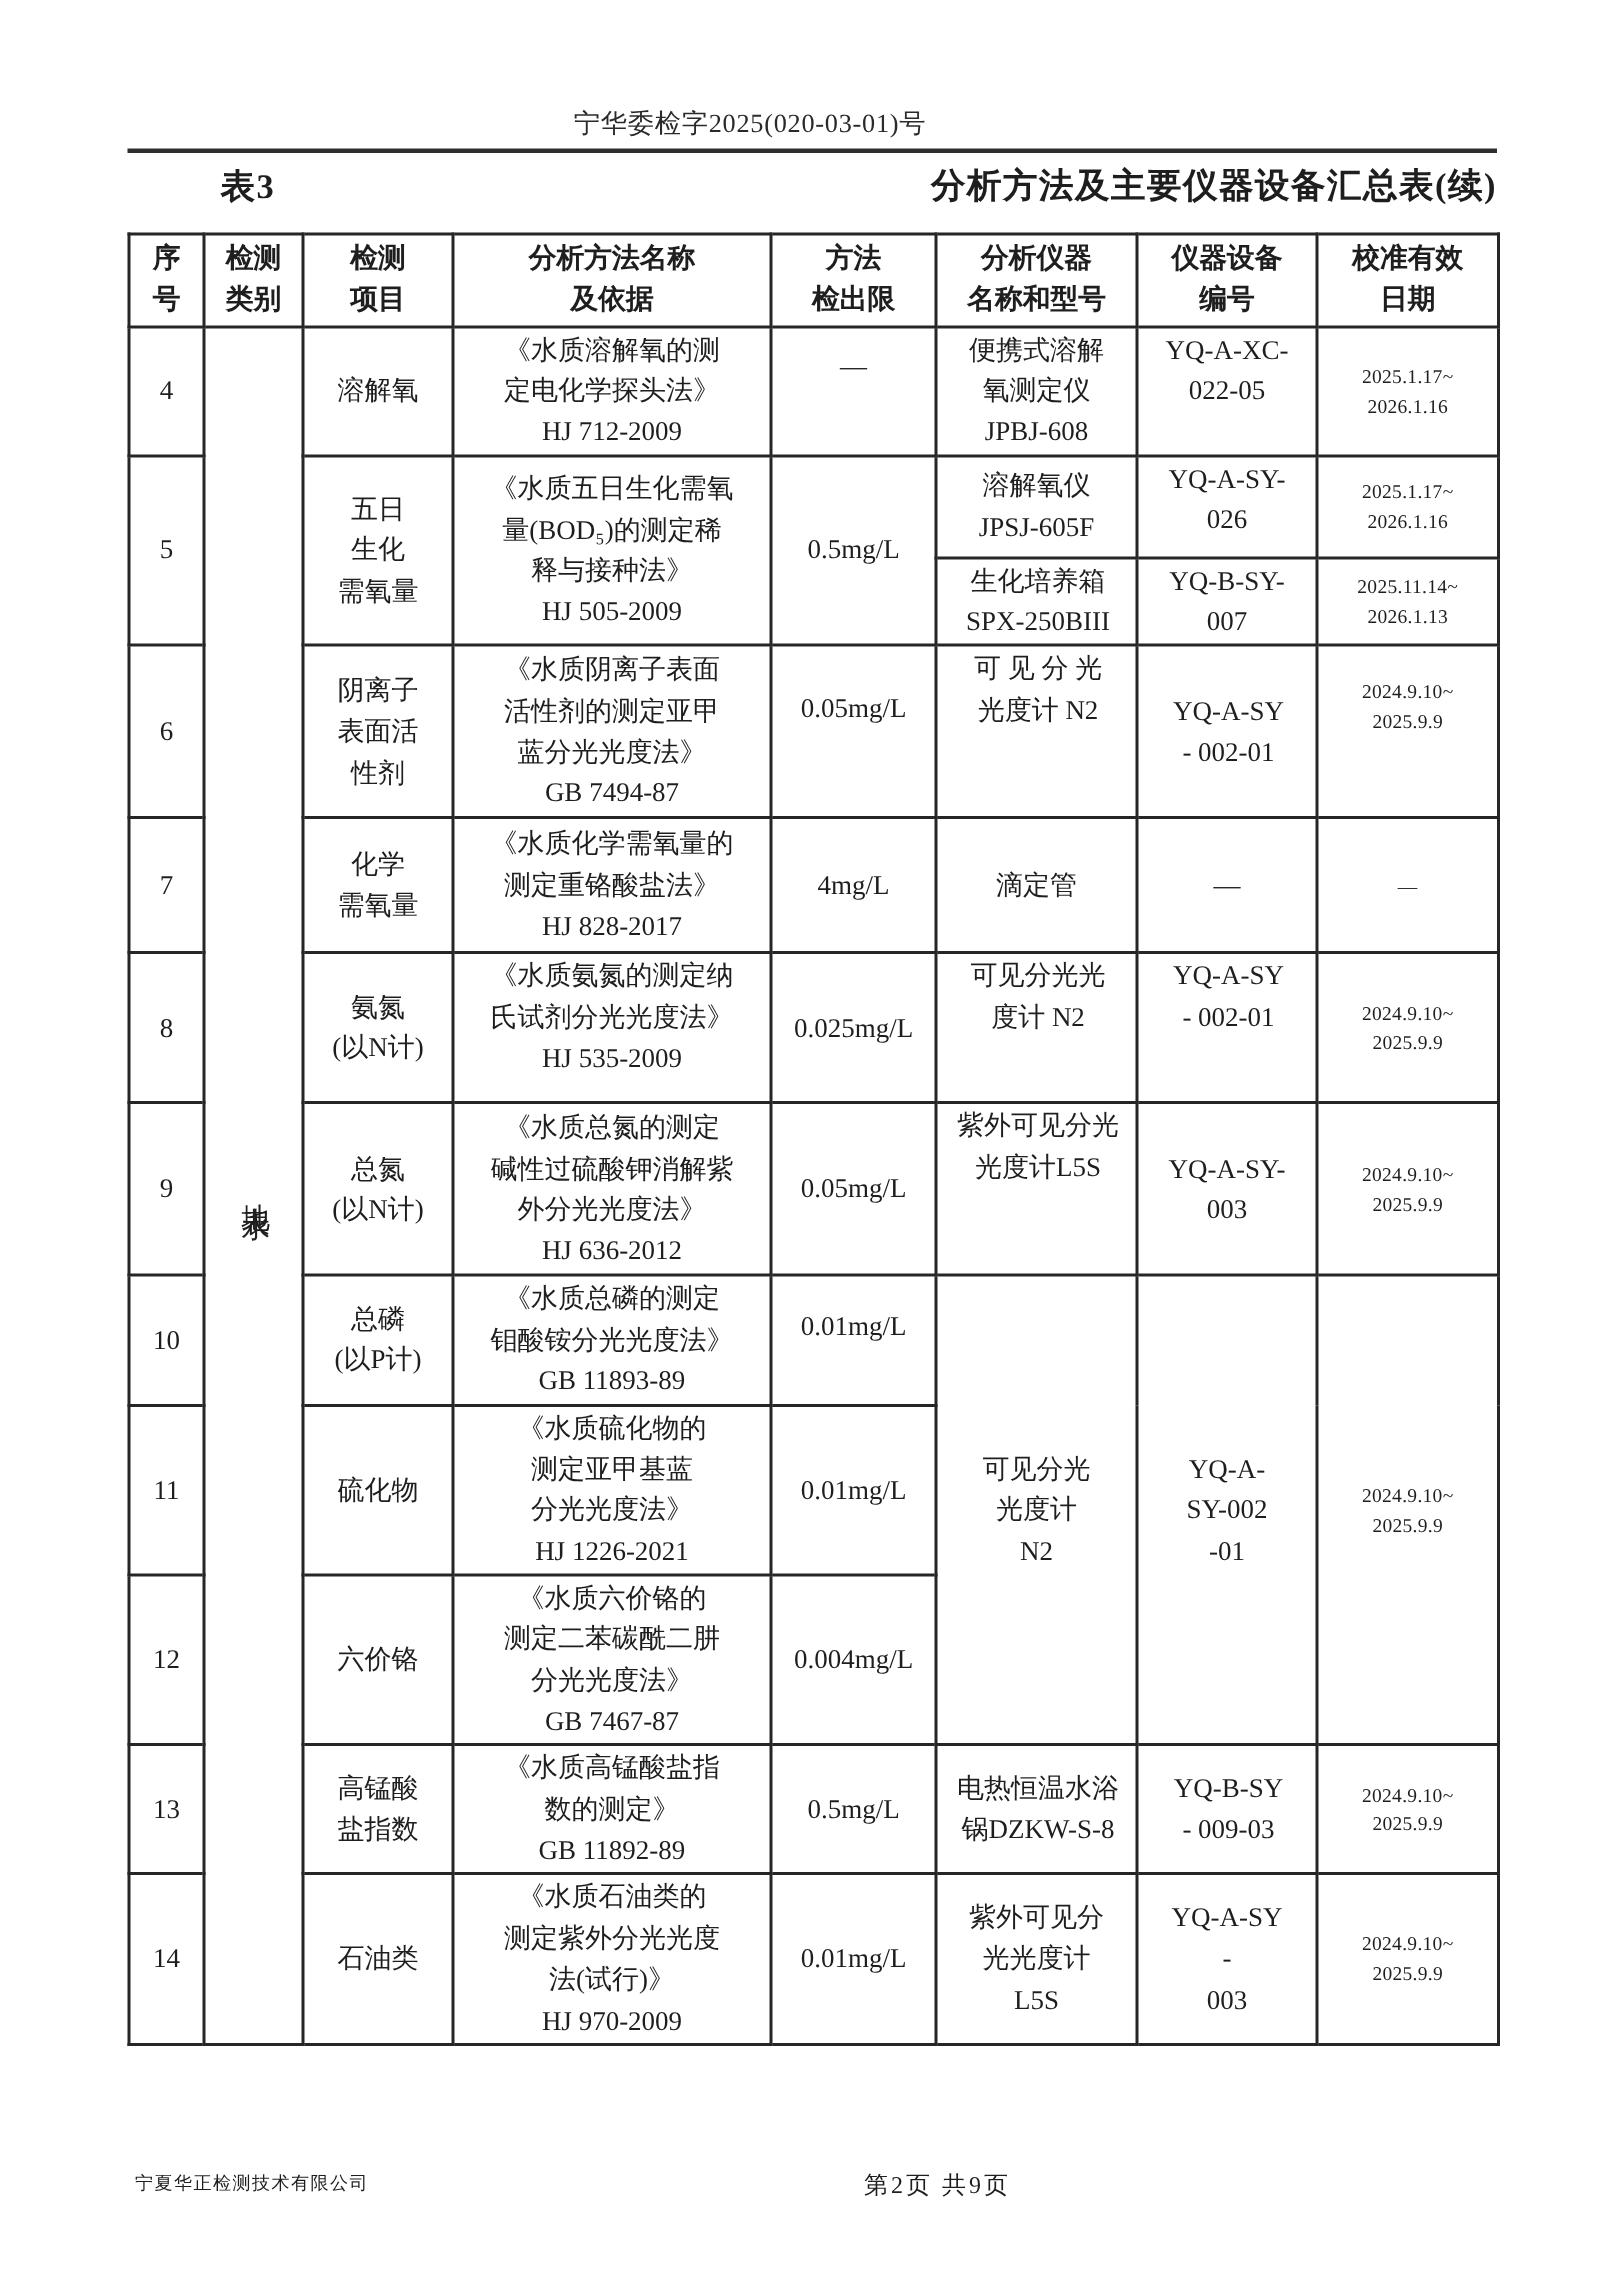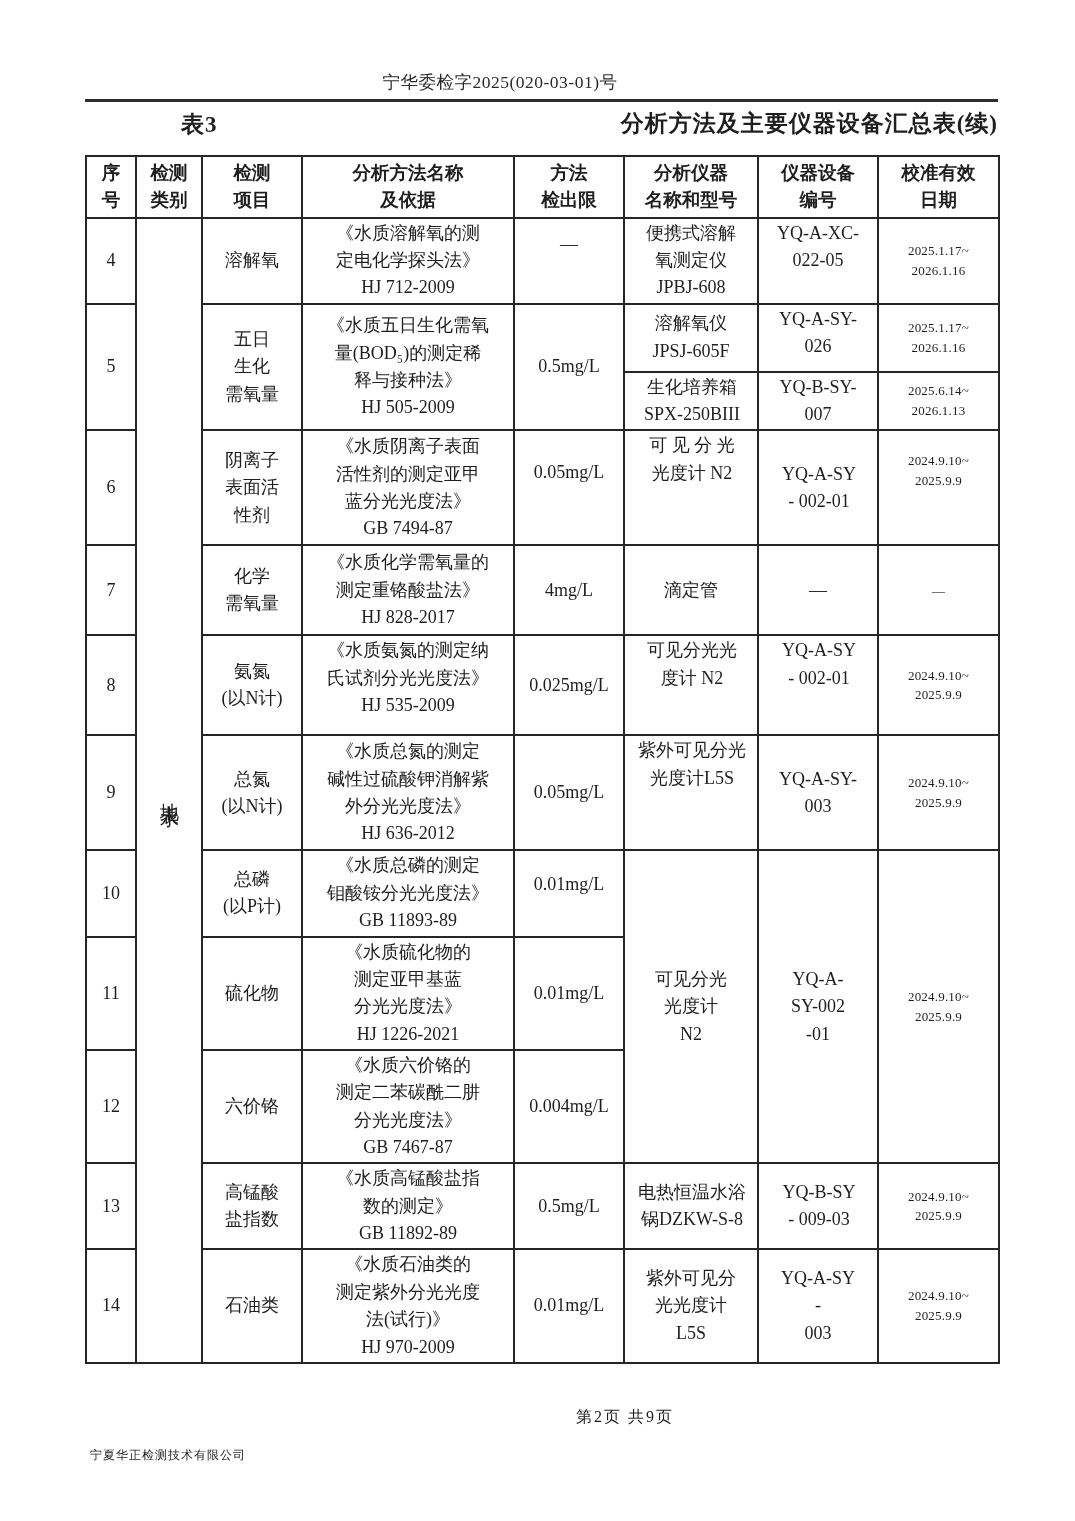--- a/index.html
+++ b/index.html
@@ -20,21 +20,21 @@
   }
   .doc-rule {
     position: absolute; top: 99px; left: 85px; width: 913px; height: 3px;
     background: #2e2e2e;
   }
   .title-row {
     position: absolute; top: 106px; left: 85px; width: 913px; height: 36px;
   }
   .table-label {
     position: absolute; left: 62px; top: 3px;
-    font-size: 23px; font-weight: bold; letter-spacing: 1px; margin-left: 34px;
+    font-size: 23px; font-weight: bold; letter-spacing: 1px;
   }
   .table-title {
     width: 100%; text-align: right; padding-top: 2px;
     font-size: 23px; font-weight: bold; letter-spacing: 1px;
   }
 
   table.doc-table {
     position: absolute; top: 155px; left: 85px;
     width: 913px; table-layout: fixed;
     border-collapse: collapse;
@@ -60,21 +60,21 @@
     display: inline-block;
     writing-mode: vertical-lr; text-orientation: upright;
     font-size: 19px; letter-spacing: 3px; line-height: 1.1;
   }
 
   .footer-company {
     position: absolute; left: 90px; top: 1447px;
     font-size: 12px; letter-spacing: 1px;
   }
   .footer-page {
-    position: absolute; left: 576px; top: 1407px;
+    position: absolute; left: 576px; top: 1447px;
     font-size: 16px; letter-spacing: 2px;
   }
 </style>
 </head>
 <body>
 
 <div class="page">
 
   <div class="doc-number">宁华委检字2025(020-03-01)号</div>
   <div class="doc-rule"></div>
@@ -147,21 +147,21 @@
         <td class="vtop">YQ-A-SY-
 026</td>
         <td class="date">2025.1.17~
 2026.1.16</td>
       </tr>
       <tr style="height:58px">
         <td class="left">生化培养箱
 SPX-250BIII</td>
         <td class="vtop">YQ-B-SY-
 007</td>
-        <td class="date">2025.6.14~
+        <td class="date">2025.11.14~
 2026.1.13</td>
       </tr>
       <tr style="height:115px">
         <td class="num">6</td>
         <td>阴离子
 表面活
 性剂</td>
         <td>《水质阴离子表面
 活性剂的测定亚甲
 蓝分光光度法》

